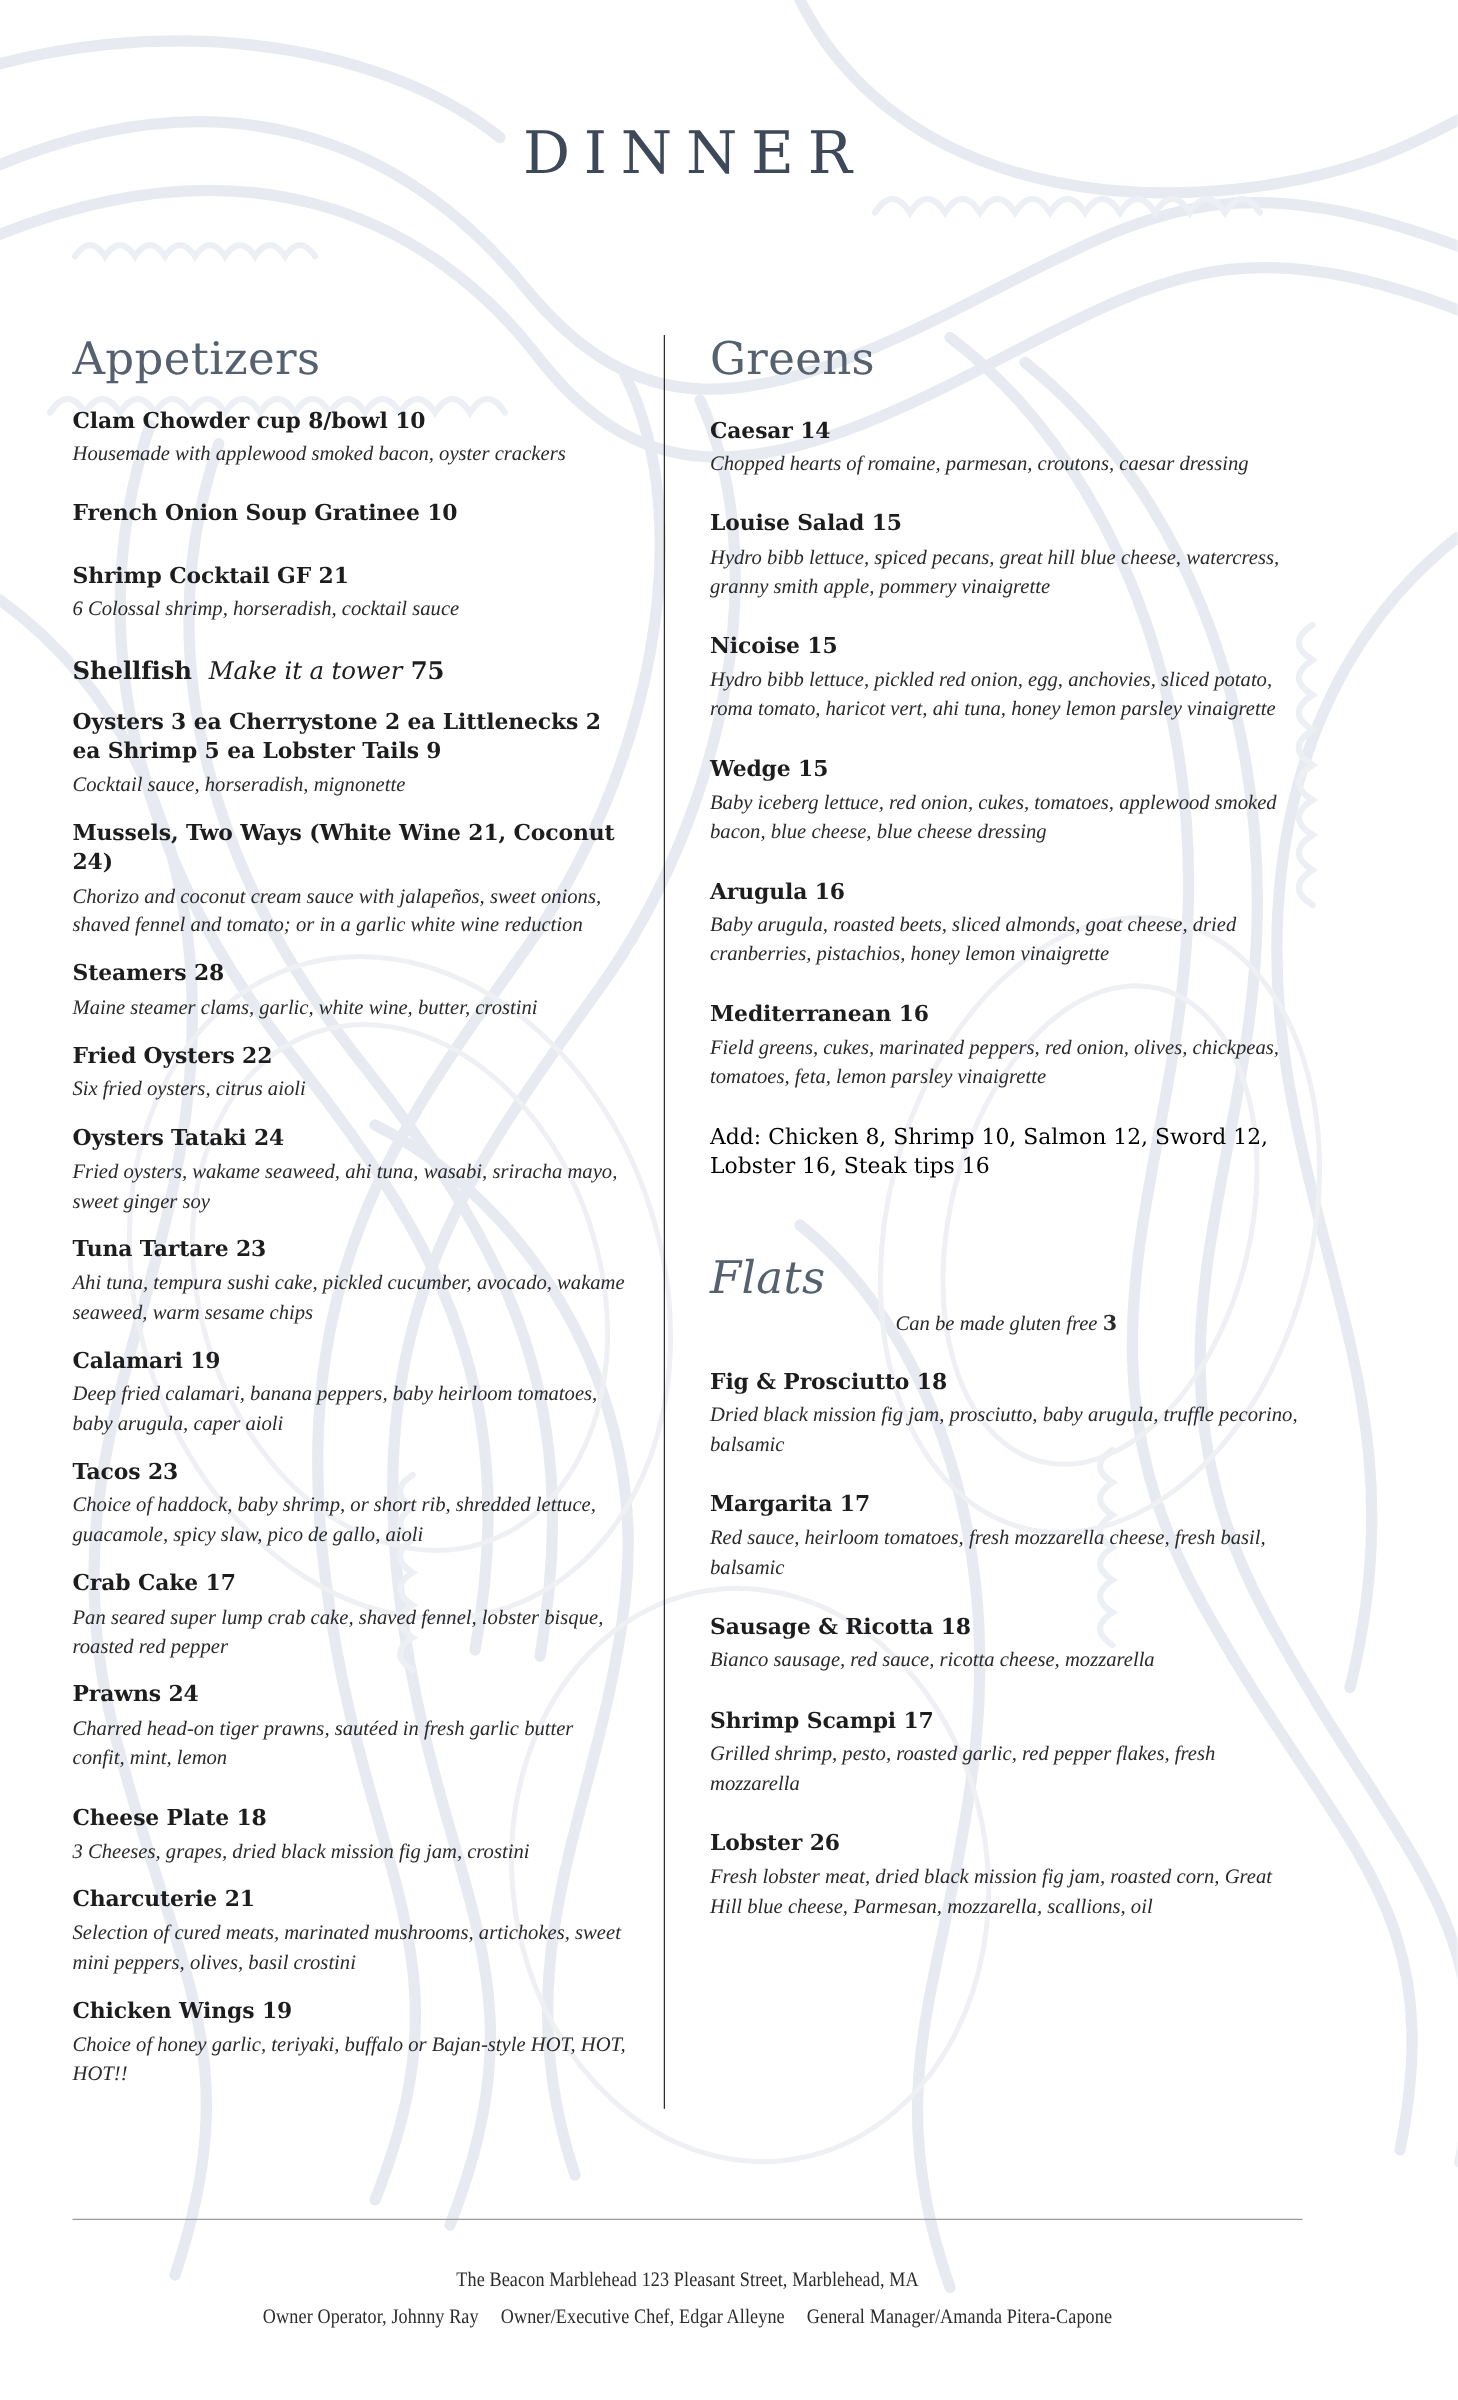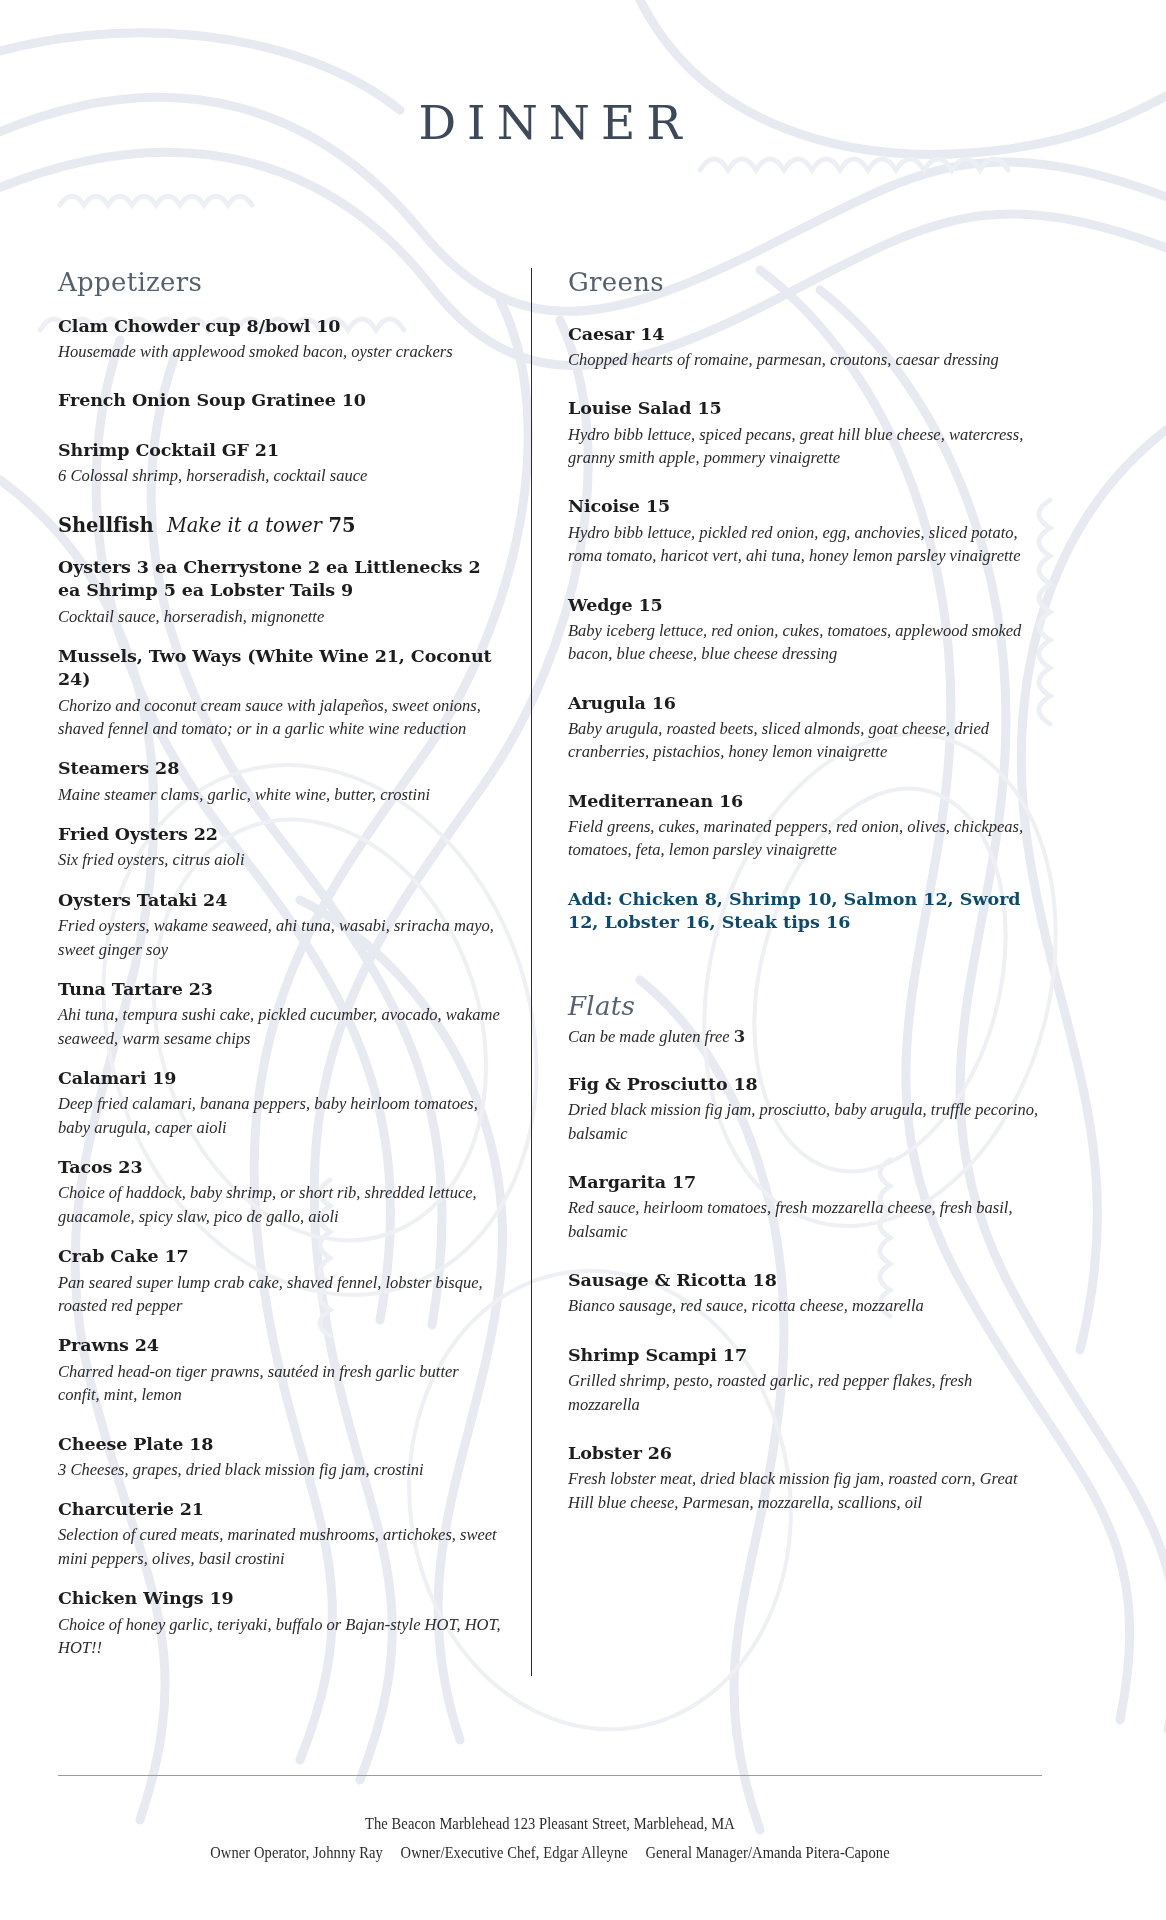--- a/index.html
+++ b/index.html
@@ -46,21 +46,21 @@
     background:#2c2c2c;
     margin:0 0 0 0;
     align-self:stretch;
     min-height:1080px;
   }
   .col-right{width:auto;flex:1;padding-left:36px;}
 
   .section-head{
     font-family:"DejaVu Serif", serif;
     font-weight:400;
-    font-size:26px;
+    font-size:36px;
     color:#56616f;
     margin:0 0 18px 0;
     line-height:1.1;
     letter-spacing:.3px;
   }
   .section-head.flats{margin-top:58px;margin-bottom:6px;font-style:italic;}
 
   .item{margin:0 0 17px 0;}
   .item.tight{margin-bottom:13px;}
   .item.gap{margin-top:26px;}
@@ -86,28 +86,29 @@
     line-height:1.42;
     color:#2a2a2a;
     margin:0;
   }
   .sub-note{
     font-family:"Liberation Serif", serif;
     font-style:italic;
     font-size:16.5px;
     color:#2a2a2a;
     margin:0 0 18px 0;
+    text-align:center;
   }
   .sub-note b{font-family:"DejaVu Serif",serif;font-style:normal;font-weight:700;font-size:16.5px;}
   .add-line{
     font-family:"DejaVu Serif", serif;
-    font-weight:700;
+    font-weight:400;
     font-size:17.5px;
     line-height:1.33;
-    color:#0c4a6e;
+    color:#000000;
     margin:26px 0 0 0;
   }
 
   
   .footer{
     position:absolute;
     left:58px;right:58px;bottom:52px;
     z-index:3;
   }
   .footer-rule{

